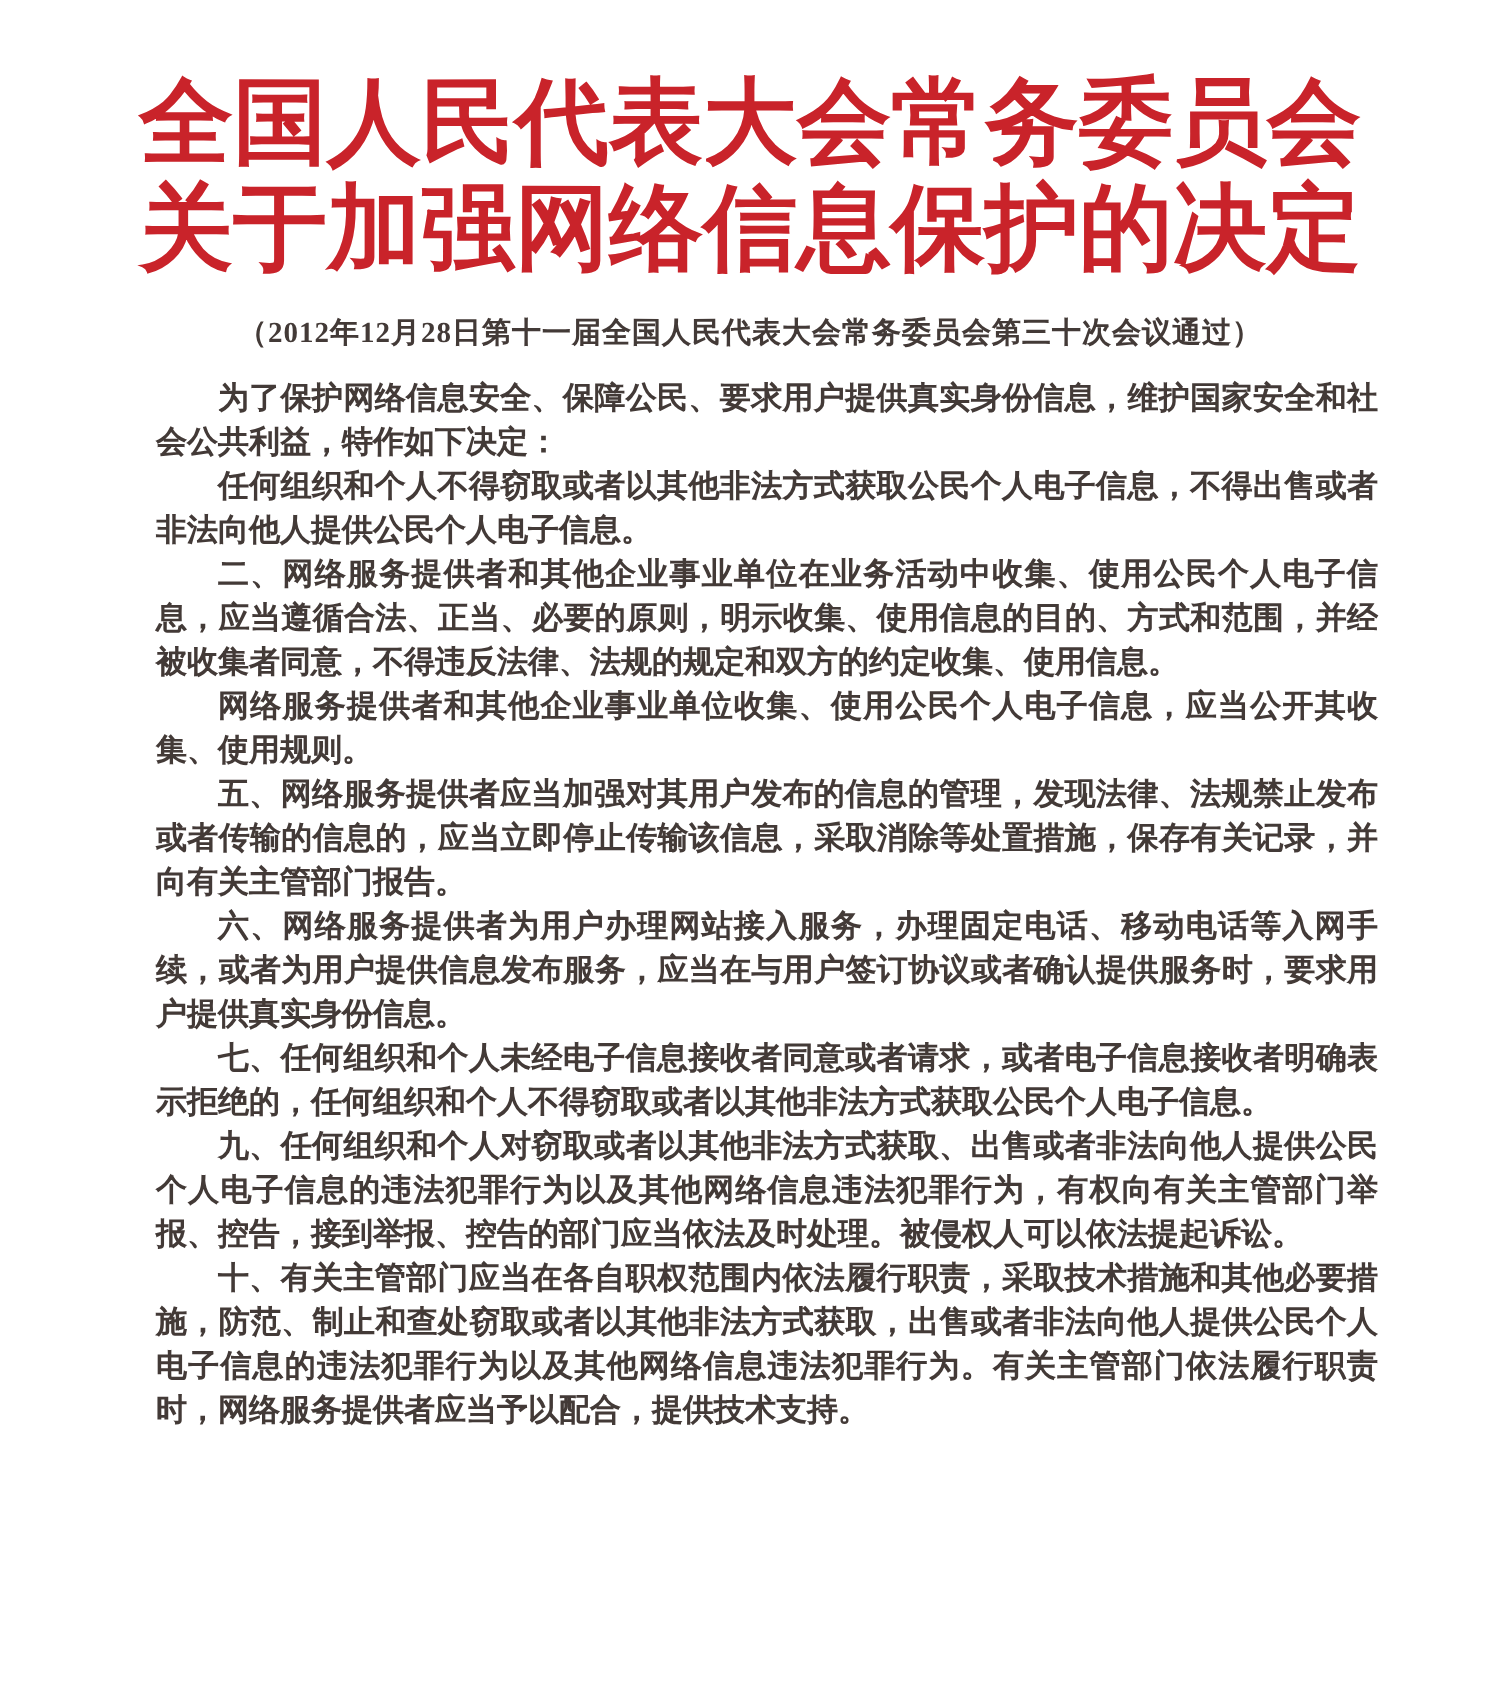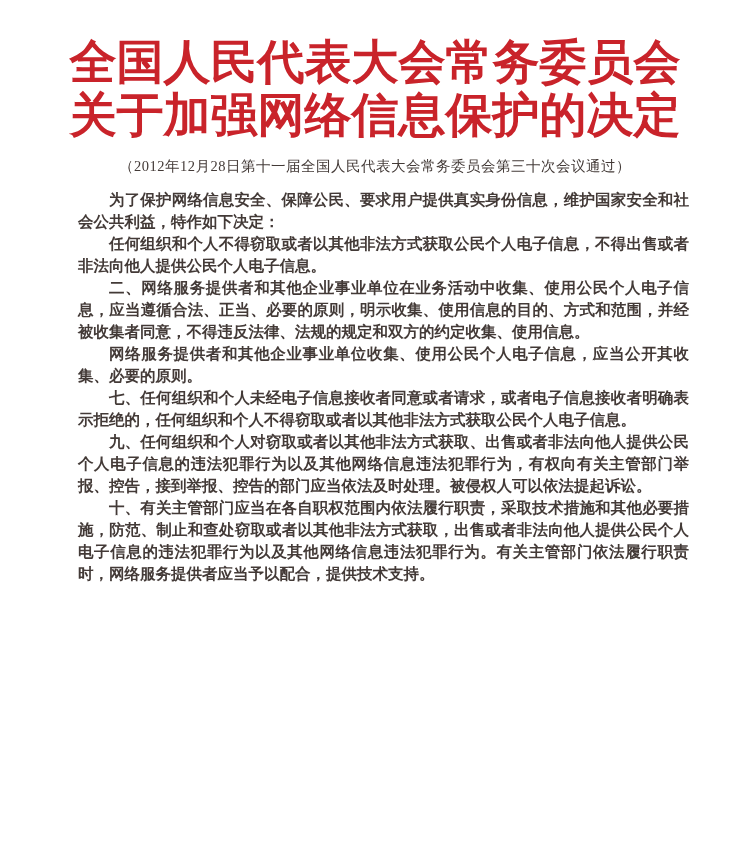--- a/index.html
+++ b/index.html
@@ -29,21 +29,21 @@
   }
   .title .title-line {
     display: block;
     white-space: nowrap;
   }
   .subtitle {
     margin-top: 15px;
     text-align: center;
     color: var(--body-ink, #433a37);
     font-size: 14.5px;
-    font-weight: normal;
+    font-weight: bold;
     letter-spacing: 0.5px;
   }
   .body-text {
     margin-top: 13px;
     padding: 0 40px 0 57px;
     color: var(--body-ink, #433a37);
     font-size: 15.5px;
     font-weight: bold;
     line-height: 22px;
     text-align: justify;
@@ -60,18 +60,20 @@
 <div class="page">
   <h1 class="title">
     <span class="title-line">全国人民代表大会常务委员会</span>
     <span class="title-line">关于加强网络信息保护的决定</span>
   </h1>
   <div class="subtitle">（2012年12月28日第十一届全国人民代表大会常务委员会第三十次会议通过）</div>
   <div class="body-text">
       <p class="para">为了保护网络信息安全、保障公民、要求用户提供真实身份信息，维护国家安全和社会公共利益，特作如下决定：</p>
       <p class="para">任何组织和个人不得窃取或者以其他非法方式获取公民个人电子信息，不得出售或者非法向他人提供公民个人电子信息。</p>
       <p class="para">二、网络服务提供者和其他企业事业单位在业务活动中收集、使用公民个人电子信息，应当遵循合法、正当、必要的原则，明示收集、使用信息的目的、方式和范围，并经被收集者同意，不得违反法律、法规的规定和双方的约定收集、使用信息。</p>
-      <p class="para">网络服务提供者和其他企业事业单位收集、使用公民个人电子信息，应当公开其收集、必要的原则。</p>
+      <p class="para">网络服务提供者和其他企业事业单位收集、使用公民个人电子信息，应当公开其收集、使用规则。</p>
+      <p class="para">五、网络服务提供者应当加强对其用户发布的信息的管理，发现法律、法规禁止发布或者传输的信息的，应当立即停止传输该信息，采取消除等处置措施，保存有关记录，并向有关主管部门报告。</p>
+      <p class="para">六、网络服务提供者为用户办理网站接入服务，办理固定电话、移动电话等入网手续，或者为用户提供信息发布服务，应当在与用户签订协议或者确认提供服务时，要求用户提供真实身份信息。</p>
       <p class="para">七、任何组织和个人未经电子信息接收者同意或者请求，或者电子信息接收者明确表示拒绝的，任何组织和个人不得窃取或者以其他非法方式获取公民个人电子信息。</p>
       <p class="para">九、任何组织和个人对窃取或者以其他非法方式获取、出售或者非法向他人提供公民个人电子信息的违法犯罪行为以及其他网络信息违法犯罪行为，有权向有关主管部门举报、控告，接到举报、控告的部门应当依法及时处理。被侵权人可以依法提起诉讼。</p>
       <p class="para">十、有关主管部门应当在各自职权范围内依法履行职责，采取技术措施和其他必要措施，防范、制止和查处窃取或者以其他非法方式获取，出售或者非法向他人提供公民个人电子信息的违法犯罪行为以及其他网络信息违法犯罪行为。有关主管部门依法履行职责时，网络服务提供者应当予以配合，提供技术支持。</p>
     </div>
 </div>
 
 </body></html>

